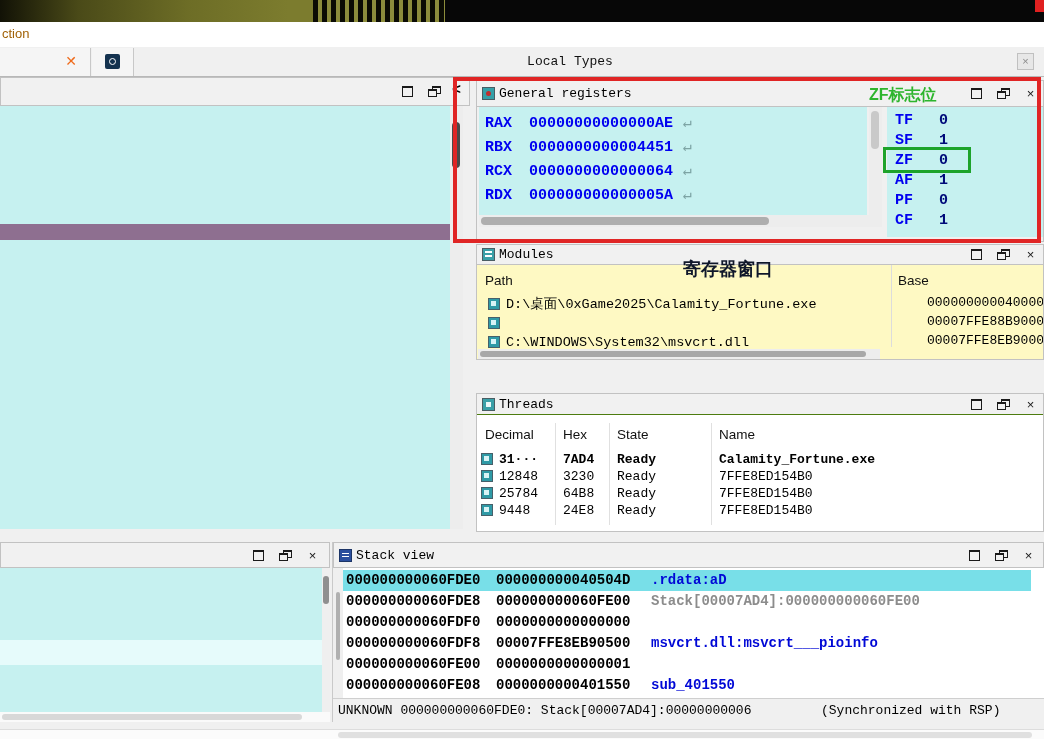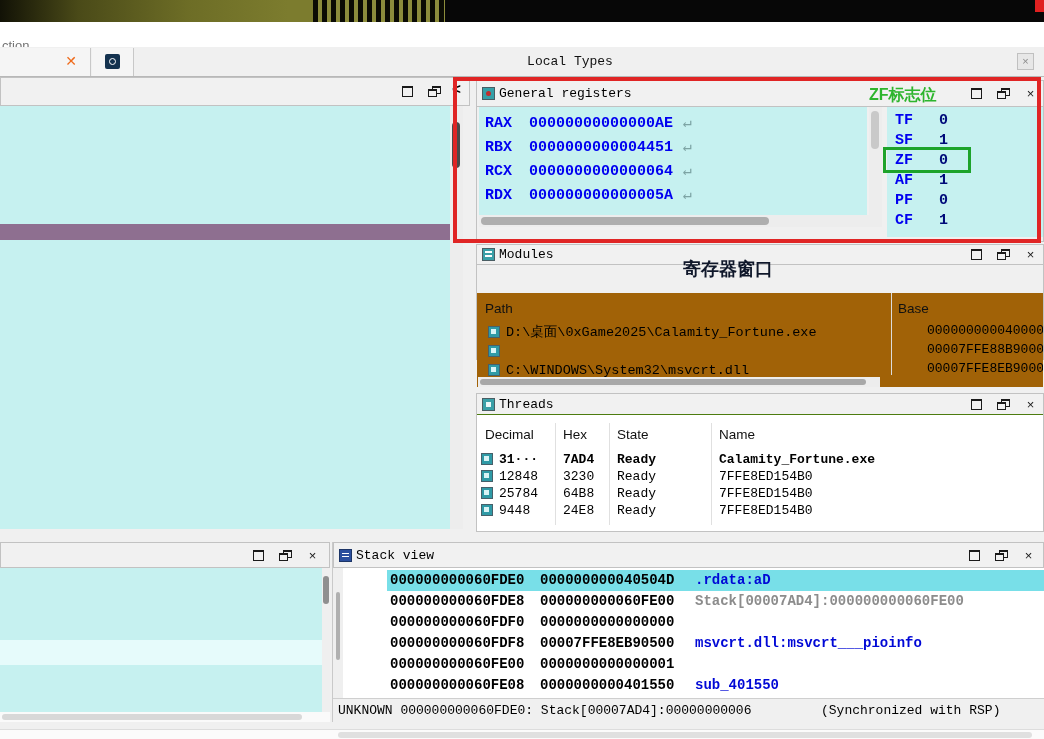--- a/index.html
+++ b/index.html
@@ -11,21 +11,21 @@
   
   .stripe-bar{left:0;top:0;width:1044px;height:22px;background:#070707;}
   .stripe-left{left:0;top:0;width:313px;height:22px;
      background:linear-gradient(90deg,#121206,#4a4a18 25%,#6d6d26 60%,#7c7c2e 92%);}
   .stripe-barcode{left:313px;top:0;width:132px;height:22px;
      background:repeating-linear-gradient(90deg,#0c0c04 0 5px,#8d8d3c 5px 9px);}
   .stripe-red{right:0;top:0;width:9px;height:12px;background:#e02020;}
 
   
   .menu-row{left:0;top:22px;width:1044px;height:25px;background:#ffffff;}
-  .menu-row span{position:absolute;left:2px;top:16px;font-size:13px;color:#737373;}
+  .menu-row span{position:absolute;left:2px;top:4px;font-size:13px;color:#a16207;}
 
   
   .tab-strip{left:0;top:47px;width:1044px;height:30px;background:#f0f0f0;border-bottom:1px solid #b8b8b8;box-sizing:border-box;}
   .tab1{left:0;top:1px;width:91px;height:28px;background:#f5f5f5;border-right:1px solid #c8c8c8;box-sizing:border-box;}
   .orange-x{position:absolute;right:13px;top:5px;font-size:14px;font-weight:700;color:#ef6a1a;}
   .tab2{left:92px;top:1px;width:42px;height:28px;background:#f5f5f5;border-right:1px solid #c8c8c8;box-sizing:border-box;}
   .tab2-ico{position:absolute;left:13px;top:6px;width:15px;height:15px;background:#14324f;border-radius:2px;}
   .tab2-ico::after{content:"";position:absolute;left:4px;top:4px;width:5px;height:5px;border:1.5px solid #fff;border-radius:50%;}
   .lt-title{left:455px;top:0;width:230px;height:30px;line-height:30px;text-align:center;font-size:13px;color:#111;}
   .lt-close{right:10px;top:6px;width:17px;height:17px;background:#e7e7e7;border:1px solid #c0c0c0;box-sizing:border-box;
@@ -74,21 +74,21 @@
   .flags{position:absolute;left:410px;top:26px;width:156px;height:130px;padding:4px 0 0 8px;box-sizing:border-box;}
   .frow{line-height:20px;font-family:"Liberation Mono","DejaVu Sans Mono",monospace;font-size:15px;font-weight:700;}
   .fname{display:inline-block;width:44px;color:#0000f0;}
   .fval{color:#000a7a;}
   .zf-rect{position:absolute;left:406px;top:66px;width:88px;height:26px;border:3px solid #1da32b;box-sizing:border-box;z-index:55;pointer-events:none;}
   .red-rect{left:453px;top:77px;width:588px;height:166px;border:4px solid #e02525;box-sizing:border-box;z-index:60;pointer-events:none;}
 
   
   .mod-panel{left:476px;top:244px;width:568px;height:116px;border:1px solid #c2c2c2;box-sizing:border-box;}
   .mod-panel .ptitle{position:absolute;left:0;top:0;width:566px;height:20px;border:none;border-bottom:1px solid #c2c2c2;padding-right:6px;box-sizing:border-box;}
-  .mod-body{position:absolute;left:0;top:20px;width:566px;height:94px;background:#a16207;overflow:hidden;margin-top:28px;}
+  .mod-body{position:absolute;left:0;top:20px;width:566px;height:94px;background:#fef9c3;overflow:hidden;}
   .mod-head{position:absolute;top:8px;font-size:13.5px;color:#111;}
   .mod-divider{position:absolute;left:414px;top:0;bottom:12px;width:1px;background:#dcdcdc;}
   .mod-rows{position:absolute;left:0;top:28px;width:566px;height:56px;overflow:hidden;}
   .mrow{position:relative;height:19px;line-height:19px;white-space:nowrap;padding-left:7px;}
   .mrow .row-ico{margin:0 6px 0 4px;}
   .mpath{font-family:"Liberation Mono","DejaVu Sans Mono",monospace;font-size:13.5px;color:#000;}
   .mbase{position:absolute;left:450px;font-family:"Liberation Mono","DejaVu Sans Mono",monospace;font-size:13px;color:#000;}
   .mod-hscroll{position:absolute;left:1px;top:84px;width:402px;height:10px;background:#ededed;}
   .mod-hscroll .thumb{position:absolute;left:2px;top:2px;width:386px;height:6px;background:#a8a8a8;border-radius:3px;}
   .mod-note{left:683px;top:257px;font-size:18px;font-weight:700;color:#0f172a;z-index:65;white-space:nowrap;}
@@ -116,21 +116,21 @@
   .bl-vscroll{position:absolute;left:322px;top:26px;width:8px;height:144px;background:#efefef;}
   .bl-vscroll .thumb{position:absolute;left:1px;top:8px;width:6px;height:28px;background:#8f8f8f;border-radius:3px;}
   .bl-hscroll{position:absolute;left:0;top:170px;width:330px;height:10px;background:#fafafa;}
   .bl-hscroll .thumb{position:absolute;left:2px;top:2px;width:300px;height:6px;background:#d8d8d8;border-radius:3px;}
 
   
   .stack-panel{left:332px;top:542px;width:712px;height:180px;border-left:1px solid #c9c9c9;box-sizing:border-box;}
   .stack-panel .ptitle{position:absolute;left:0;top:0;width:711px;height:26px;padding-right:8px;box-sizing:border-box;}
   .sv-vscroll{position:absolute;left:0;top:26px;width:10px;height:130px;background:#efefef;}
   .sv-vscroll .thumb{position:absolute;left:3px;top:24px;width:4px;height:68px;background:#b0b0b0;border-radius:2px;}
-  .sv-body{position:absolute;left:10px;top:26px;width:701px;height:130px;background:#fff;padding-top:2px;box-sizing:border-box;overflow:hidden;padding-left:44px;}
+  .sv-body{position:absolute;left:10px;top:26px;width:701px;height:130px;background:#fff;padding-top:2px;box-sizing:border-box;overflow:hidden;}
   .srow{position:relative;height:21px;line-height:21px;font-family:"Liberation Mono","DejaVu Sans Mono",monospace;font-size:14px;font-weight:600;white-space:nowrap;}
   .srow.hl{background:#78dfe8;width:688px;}
   .s-addr{display:inline-block;width:150px;margin-left:3px;color:#000;}
   .s-val{display:inline-block;width:155px;color:#000;}
   .s-note{color:#000;}
   .note-blue{color:#0008d6;}
   .note-gray{color:#8c8c8c;}
   .sv-status{position:absolute;left:0;top:156px;width:711px;height:24px;background:#f0f0f0;border-top:1px solid #cfcfcf;box-sizing:border-box;}
   .sv-status .l{position:absolute;left:5px;top:4px;font-family:"Liberation Mono","DejaVu Sans Mono",monospace;font-size:13px;color:#000;white-space:nowrap;}
   .sv-status .r{position:absolute;left:488px;top:4px;font-family:"Liberation Mono","DejaVu Sans Mono",monospace;font-size:13px;color:#000;white-space:nowrap;}

